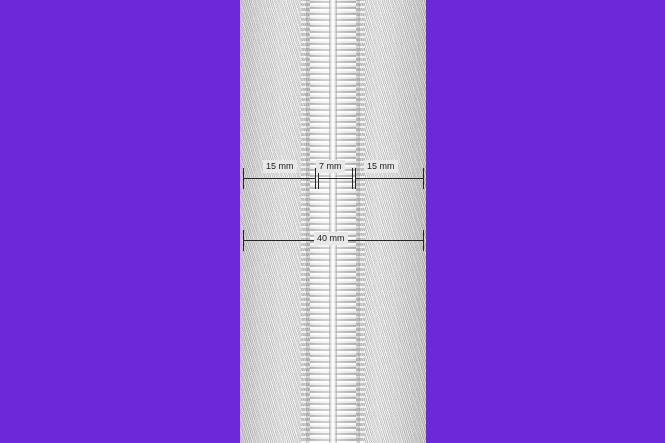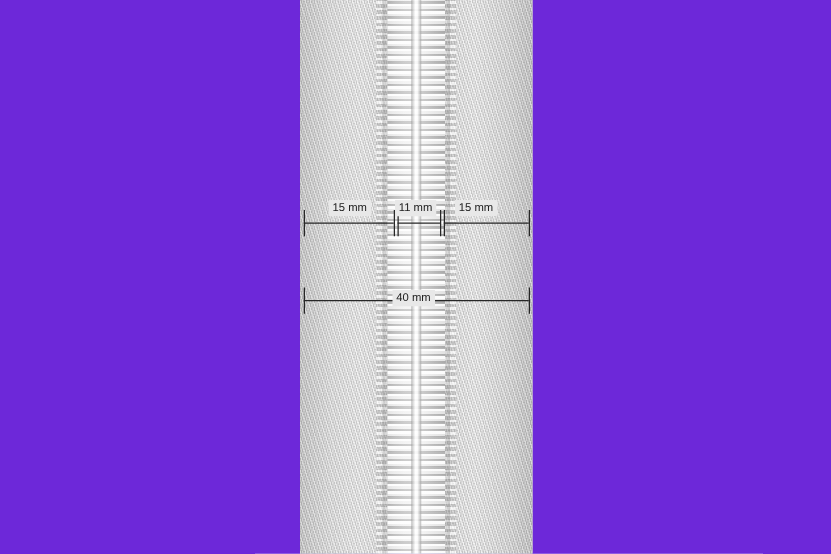--- a/index.html
+++ b/index.html
@@ -194,21 +194,21 @@
   <div class="dim-layer">
 
     <div class="dim-line" style="left:243px; top:178px; width:72px;"></div>
     <div class="tick" style="left:243px; top:168px; height:21px;"></div>
     <div class="tick" style="left:315px; top:168px; height:21px;"></div>
     <div class="dim-label" style="left:263px; top:160px;">15 mm</div>
 
     <div class="dim-line" style="left:318px; top:178px; width:34px;"></div>
     <div class="tick" style="left:318px; top:168px; height:21px;"></div>
     <div class="tick" style="left:352px; top:168px; height:21px;"></div>
-    <div class="dim-label" style="left:316px; top:160px;">11 mm</div>
+    <div class="dim-label" style="left:316px; top:160px;">7 mm</div>
 
     <div class="dim-line" style="left:355px; top:178px; width:68px;"></div>
     <div class="tick" style="left:355px; top:168px; height:21px;"></div>
     <div class="tick" style="left:423px; top:168px; height:21px;"></div>
     <div class="dim-label" style="left:364px; top:160px;">15 mm</div>
 
     <div class="dim-line" style="left:243px; top:240px; width:180px;"></div>
     <div class="tick" style="left:243px; top:230px; height:21px;"></div>
     <div class="tick" style="left:423px; top:230px; height:21px;"></div>
     <div class="dim-label" style="left:314px; top:232px;">40 mm</div>

